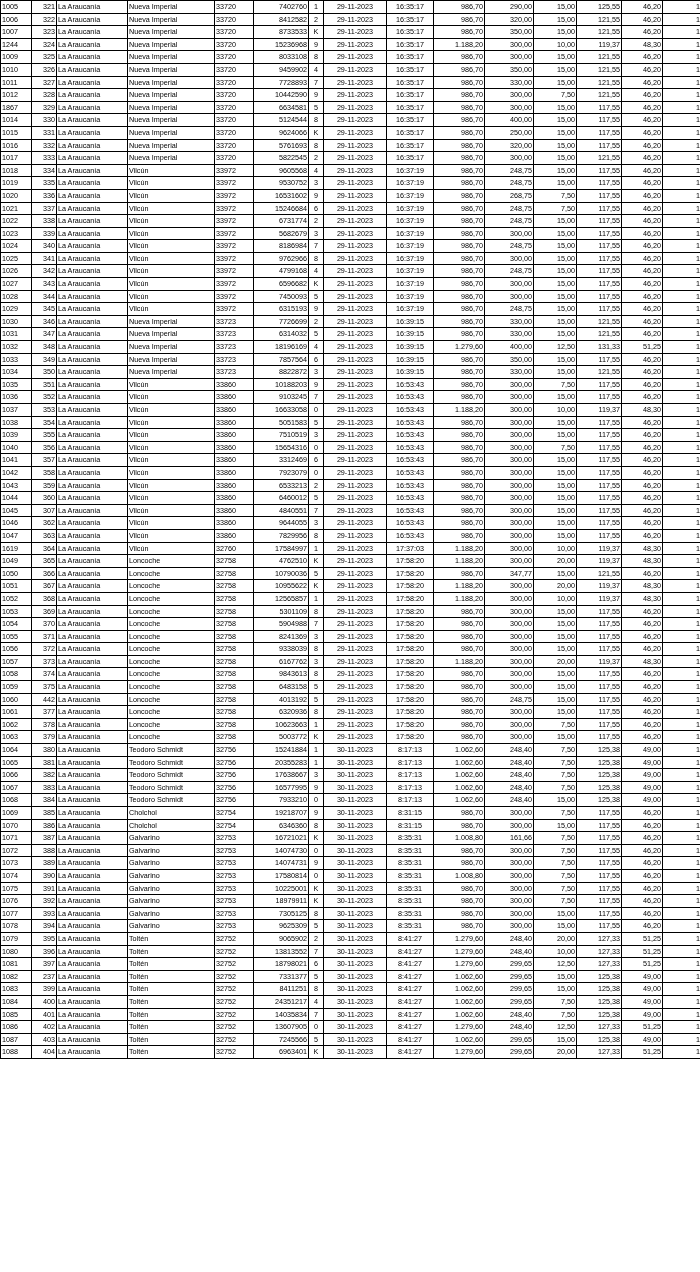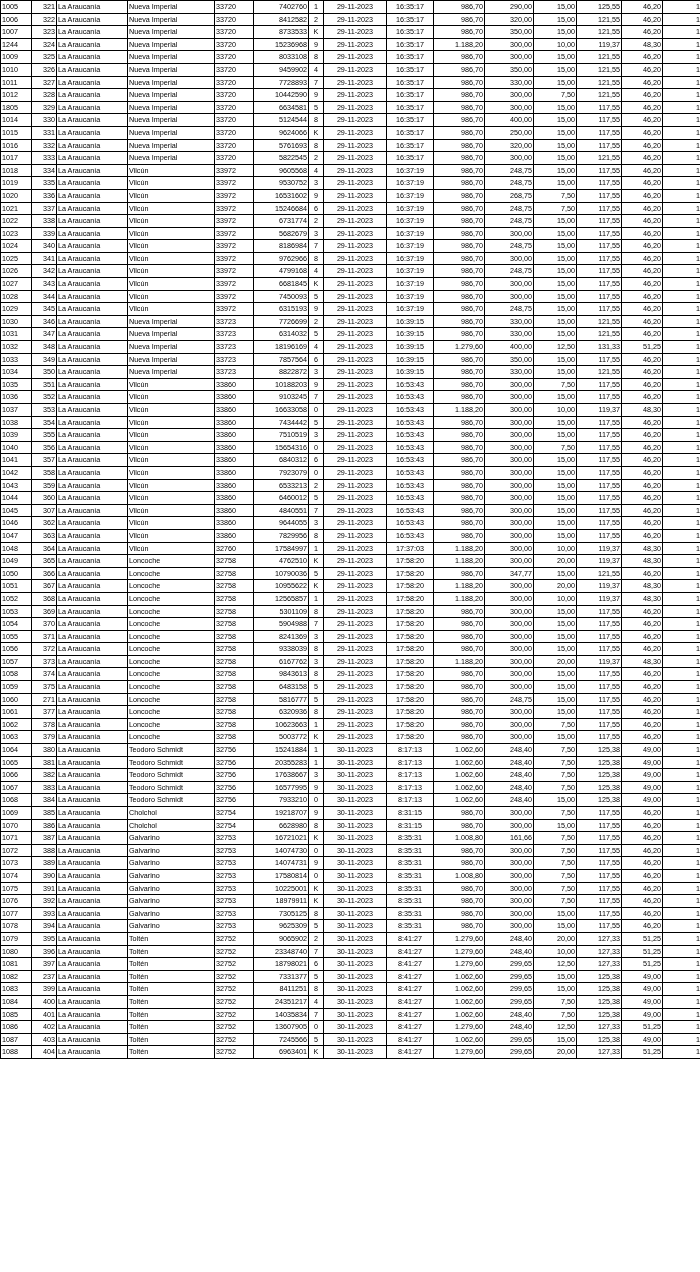--- a/index.html
+++ b/index.html
@@ -178,21 +178,21 @@
         <td class="c7">29-11-2023</td>
         <td class="c8">16:35:17</td>
         <td class="c9">986,70</td>
         <td class="c10">300,00</td>
         <td class="c11">7,50</td>
         <td class="c12">121,55</td>
         <td class="c13">46,20</td>
         <td class="c14">1.461,95</td>
       </tr>
       <tr>
-        <td class="c0">1805</td>
+        <td class="c0">1867</td>
         <td class="c1">329</td>
         <td class="c2">La Araucanía</td>
         <td class="c3">Nueva Imperial</td>
         <td class="c4">33720</td>
         <td class="c5">6634581</td>
         <td class="c6">5</td>
         <td class="c7">29-11-2023</td>
         <td class="c8">16:35:17</td>
         <td class="c9">986,70</td>
         <td class="c10">300,00</td>
@@ -421,21 +421,21 @@
         <td class="c12">117,55</td>
         <td class="c13">46,20</td>
         <td class="c14">1.414,20</td>
       </tr>
       <tr>
         <td class="c0">1027</td>
         <td class="c1">343</td>
         <td class="c2">La Araucanía</td>
         <td class="c3">Vilcún</td>
         <td class="c4">33972</td>
-        <td class="c5">6681845</td>
+        <td class="c5">6596682</td>
         <td class="c6">K</td>
         <td class="c7">29-11-2023</td>
         <td class="c8">16:37:19</td>
         <td class="c9">986,70</td>
         <td class="c10">300,00</td>
         <td class="c11">15,00</td>
         <td class="c12">117,55</td>
         <td class="c13">46,20</td>
         <td class="c14">1.465,45</td>
       </tr>
@@ -608,21 +608,21 @@
         <td class="c12">119,37</td>
         <td class="c13">48,30</td>
         <td class="c14">1.665,87</td>
       </tr>
       <tr>
         <td class="c0">1038</td>
         <td class="c1">354</td>
         <td class="c2">La Araucanía</td>
         <td class="c3">Vilcún</td>
         <td class="c4">33860</td>
-        <td class="c5">7434442</td>
+        <td class="c5">5051583</td>
         <td class="c6">5</td>
         <td class="c7">29-11-2023</td>
         <td class="c8">16:53:43</td>
         <td class="c9">986,70</td>
         <td class="c10">300,00</td>
         <td class="c11">15,00</td>
         <td class="c12">117,55</td>
         <td class="c13">46,20</td>
         <td class="c14">1.465,45</td>
       </tr>
@@ -659,21 +659,21 @@
         <td class="c12">117,55</td>
         <td class="c13">46,20</td>
         <td class="c14">1.457,95</td>
       </tr>
       <tr>
         <td class="c0">1041</td>
         <td class="c1">357</td>
         <td class="c2">La Araucanía</td>
         <td class="c3">Vilcún</td>
         <td class="c4">33860</td>
-        <td class="c5">6840312</td>
+        <td class="c5">3312469</td>
         <td class="c6">6</td>
         <td class="c7">29-11-2023</td>
         <td class="c8">16:53:43</td>
         <td class="c9">986,70</td>
         <td class="c10">300,00</td>
         <td class="c11">15,00</td>
         <td class="c12">117,55</td>
         <td class="c13">46,20</td>
         <td class="c14">1.465,45</td>
       </tr>
@@ -773,21 +773,21 @@
         <td class="c7">29-11-2023</td>
         <td class="c8">16:53:43</td>
         <td class="c9">986,70</td>
         <td class="c10">300,00</td>
         <td class="c11">15,00</td>
         <td class="c12">117,55</td>
         <td class="c13">46,20</td>
         <td class="c14">1.465,45</td>
       </tr>
       <tr>
-        <td class="c0">1048</td>
+        <td class="c0">1619</td>
         <td class="c1">364</td>
         <td class="c2">La Araucanía</td>
         <td class="c3">Vilcún</td>
         <td class="c4">32760</td>
         <td class="c5">17584997</td>
         <td class="c6">1</td>
         <td class="c7">29-11-2023</td>
         <td class="c8">17:37:03</td>
         <td class="c9">1.188,20</td>
         <td class="c10">300,00</td>
@@ -978,25 +978,25 @@
         <td class="c8">17:58:20</td>
         <td class="c9">986,70</td>
         <td class="c10">300,00</td>
         <td class="c11">15,00</td>
         <td class="c12">117,55</td>
         <td class="c13">46,20</td>
         <td class="c14">1.465,45</td>
       </tr>
       <tr>
         <td class="c0">1060</td>
-        <td class="c1">271</td>
+        <td class="c1">442</td>
         <td class="c2">La Araucanía</td>
         <td class="c3">Loncoche</td>
         <td class="c4">32758</td>
-        <td class="c5">5816777</td>
+        <td class="c5">4013192</td>
         <td class="c6">5</td>
         <td class="c7">29-11-2023</td>
         <td class="c8">17:58:20</td>
         <td class="c9">986,70</td>
         <td class="c10">248,75</td>
         <td class="c11">15,00</td>
         <td class="c12">117,55</td>
         <td class="c13">46,20</td>
         <td class="c14">1.414,20</td>
       </tr>
@@ -1152,21 +1152,21 @@
         <td class="c12">117,55</td>
         <td class="c13">46,20</td>
         <td class="c14">1.457,95</td>
       </tr>
       <tr>
         <td class="c0">1070</td>
         <td class="c1">386</td>
         <td class="c2">La Araucanía</td>
         <td class="c3">Cholchol</td>
         <td class="c4">32754</td>
-        <td class="c5">6628980</td>
+        <td class="c5">6346360</td>
         <td class="c6">8</td>
         <td class="c7">30-11-2023</td>
         <td class="c8">8:31:15</td>
         <td class="c9">986,70</td>
         <td class="c10">300,00</td>
         <td class="c11">15,00</td>
         <td class="c12">117,55</td>
         <td class="c13">46,20</td>
         <td class="c14">1.465,45</td>
       </tr>
@@ -1322,21 +1322,21 @@
         <td class="c12">127,33</td>
         <td class="c13">51,25</td>
         <td class="c14">1.726,58</td>
       </tr>
       <tr>
         <td class="c0">1080</td>
         <td class="c1">396</td>
         <td class="c2">La Araucanía</td>
         <td class="c3">Toltén</td>
         <td class="c4">32752</td>
-        <td class="c5">23348740</td>
+        <td class="c5">13813552</td>
         <td class="c6">7</td>
         <td class="c7">30-11-2023</td>
         <td class="c8">8:41:27</td>
         <td class="c9">1.279,60</td>
         <td class="c10">248,40</td>
         <td class="c11">10,00</td>
         <td class="c12">127,33</td>
         <td class="c13">51,25</td>
         <td class="c14">1.716,58</td>
       </tr>

